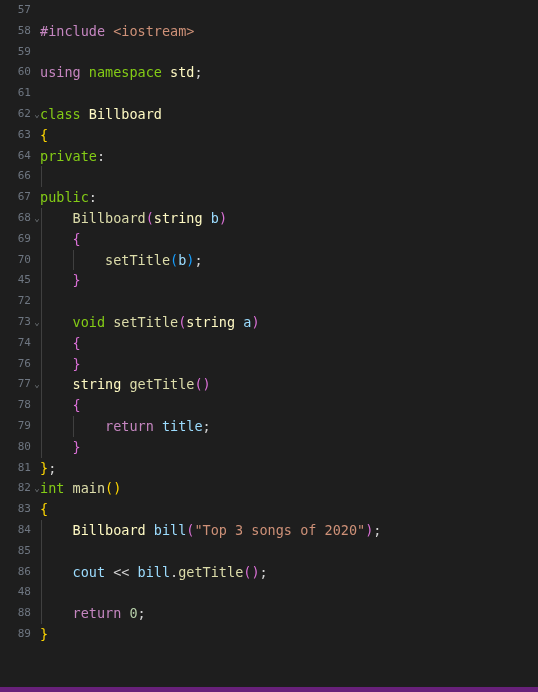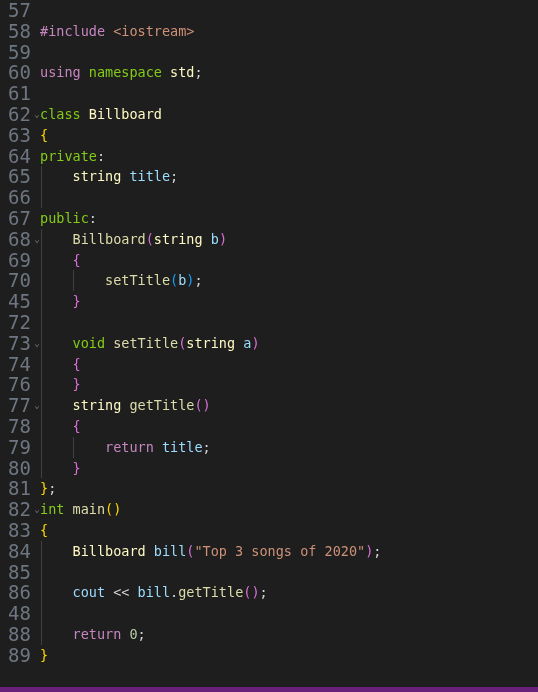--- a/index.html
+++ b/index.html
@@ -30,21 +30,21 @@
     white-space: pre;
     display: block;
   }
   .gutter {
     position: absolute;
     left: 0;
     top: 0;
     width: 31px;
     text-align: right;
     color: #6e7681;
-    font-size: 19px;
+    font-size: 11px;
     line-height: 20.8px;
     user-select: none;
   }
   .fold {
     position: absolute;
     left: 32px;
     top: 0;
     width: 10px;
     height: 20.8px;
     line-height: 20.8px;
@@ -100,21 +100,20 @@
 <div id="editor-root">
   <div class="code-area">
       <div class="line"><span class="gutter">57</span><span class="content"></span></div>
       <div class="line"><span class="gutter">58</span><span class="content"><span class="t-pre">#include </span><span class="t-str">&lt;iostream&gt;</span></span></div>
       <div class="line"><span class="gutter">59</span><span class="content"></span></div>
       <div class="line"><span class="gutter">60</span><span class="content"><span class="t-pre">using </span><span class="t-kw">namespace </span><span class="t-type">std</span><span class="t-plain">;</span></span></div>
       <div class="line"><span class="gutter">61</span><span class="content"></span></div>
       <div class="line"><span class="gutter">62</span><span class="fold">⌄</span><span class="content"><span class="t-kw">class </span><span class="t-type">Billboard</span></span></div>
       <div class="line"><span class="gutter">63</span><span class="content"><span class="t-br1">{</span></span></div>
       <div class="line"><span class="gutter">64</span><span class="content"><span class="t-kw">private</span><span class="t-plain">:</span></span></div>
-      <div class="line"><span class="gutter">65</span><span class="guide g1"></span><span class="content"><span class="t-plain">    </span><span class="t-type">string</span><span class="t-plain"> </span><span class="t-var">title</span><span class="t-plain">;</span></span></div>
       <div class="line"><span class="gutter">66</span><span class="guide g1"></span><span class="content"></span></div>
       <div class="line"><span class="gutter">67</span><span class="content"><span class="t-kw">public</span><span class="t-plain">:</span></span></div>
       <div class="line"><span class="gutter">68</span><span class="fold">⌄</span><span class="guide g1"></span><span class="content"><span class="t-plain">    </span><span class="t-fn">Billboard</span><span class="t-br2">(</span><span class="t-type">string</span><span class="t-plain"> </span><span class="t-var">b</span><span class="t-br2">)</span></span></div>
       <div class="line"><span class="gutter">69</span><span class="guide g1"></span><span class="content"><span class="t-plain">    </span><span class="t-br2">{</span></span></div>
       <div class="line"><span class="gutter">70</span><span class="guide g1"></span><span class="guide g2"></span><span class="content"><span class="t-plain">        </span><span class="t-fn">setTitle</span><span class="t-br3">(</span><span class="t-var">b</span><span class="t-br3">)</span><span class="t-plain">;</span></span></div>
       <div class="line"><span class="gutter">45</span><span class="guide g1"></span><span class="content"><span class="t-plain">    </span><span class="t-br2">}</span></span></div>
       <div class="line"><span class="gutter">72</span><span class="guide g1"></span><span class="content"></span></div>
       <div class="line"><span class="gutter">73</span><span class="fold">⌄</span><span class="guide g1"></span><span class="content"><span class="t-plain">    </span><span class="t-kw">void</span><span class="t-plain"> </span><span class="t-fn">setTitle</span><span class="t-br2">(</span><span class="t-type">string</span><span class="t-plain"> </span><span class="t-var">a</span><span class="t-br2">)</span></span></div>
       <div class="line"><span class="gutter">74</span><span class="guide g1"></span><span class="content"><span class="t-plain">    </span><span class="t-br2">{</span></span></div>
       <div class="line"><span class="gutter">76</span><span class="guide g1"></span><span class="content"><span class="t-plain">    </span><span class="t-br2">}</span></span></div>

